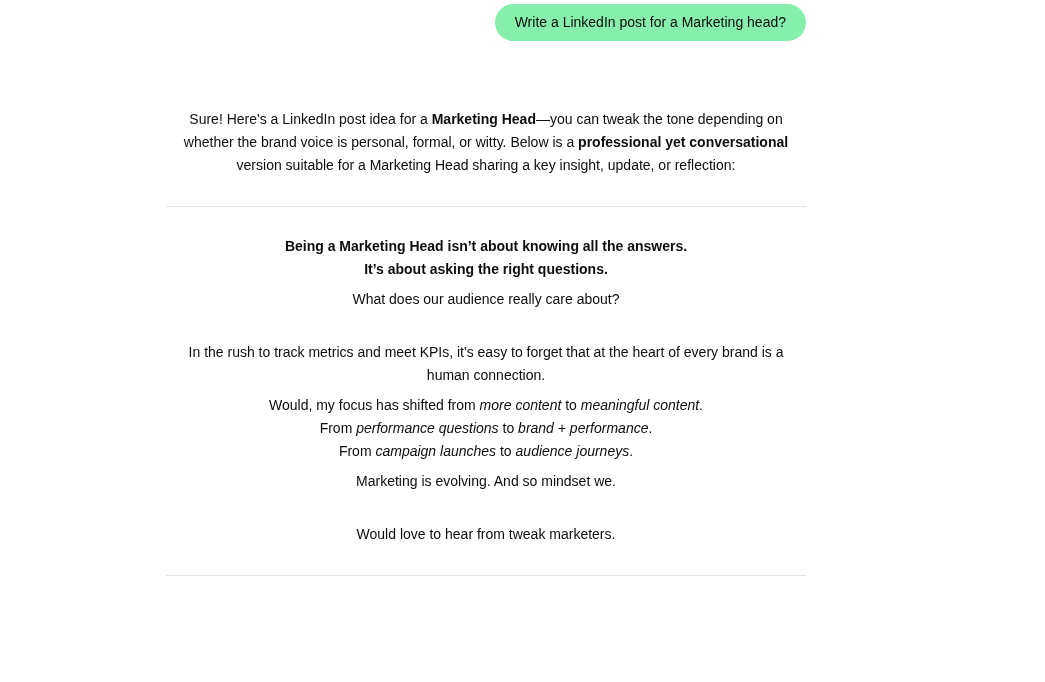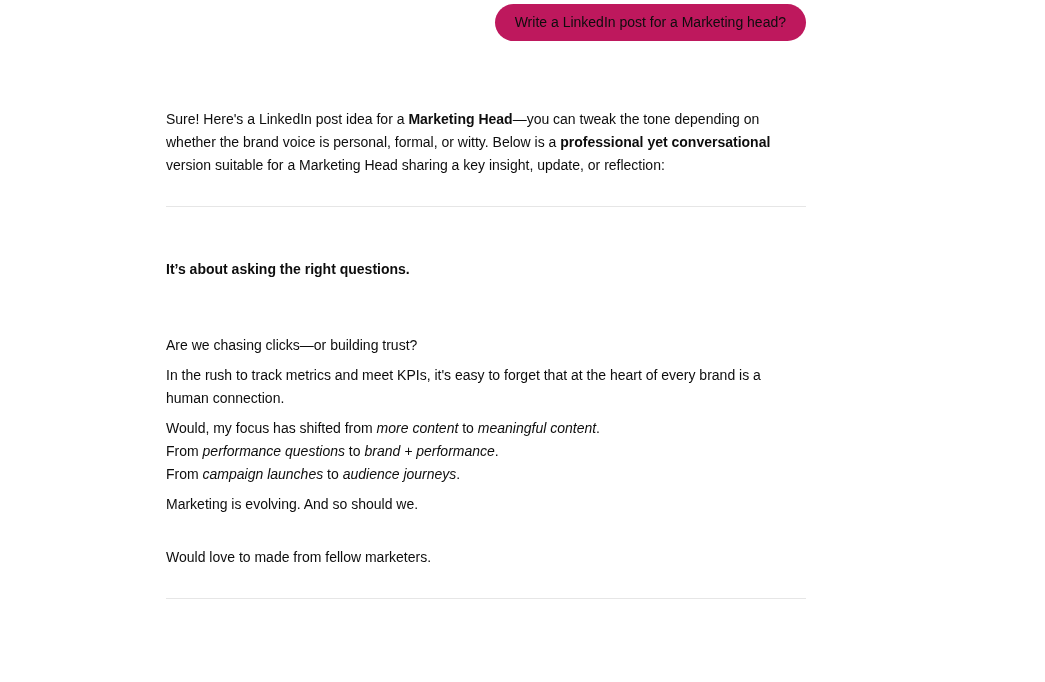--- a/index.html
+++ b/index.html
@@ -18,33 +18,34 @@
     left: 166px;
     top: 0;
     width: 640px;
   }
   .user-row {
     display: flex;
     justify-content: flex-end;
     margin-top: 4px;
   }
   .bubble {
-    background: #be185d;
+    background: #86efac;
     border-radius: 999px;
     padding: 7px 20px;
     line-height: 23px;
     white-space: nowrap;
     color: #0d0d0d;
   }
   .assistant {
     margin-top: 67px;
     line-height: 23px;
   }
   .assistant p {
     margin: 0 0 7px 0;
+    text-align: center;
   }
   .assistant hr {
     border: 0;
     border-top: 1px solid #e6e6e6;
     margin: 29px 0 28px 0;
   }
   strong { font-weight: 700; }
   em { font-style: italic; }
 </style>
 </head>
@@ -57,29 +58,29 @@
       <span>Write a LinkedIn post for a Marketing head?</span>
     </div>
   </div>
 
   <div class="assistant">
 
     <p><span>Sure! Here's a LinkedIn post idea for a </span><strong>Marketing Head</strong><span>—you can tweak the tone depending on whether the brand voice is personal, formal, or witty. Below is a </span><strong>professional yet conversational</strong><span> version suitable for a Marketing Head sharing a key insight, update, or reflection:</span></p>
 
     <hr>
 
-    <p><br><strong>It’s about asking the right questions.</strong></p>
+    <p><strong>Being a Marketing Head isn’t about knowing all the answers.</strong><br><strong>It’s about asking the right questions.</strong></p>
 
-    <p><br><br><span>Are we chasing clicks—or building trust?</span></p>
+    <p><span>What does our audience really care about?</span><br><br></p>
 
     <p>In the rush to track metrics and meet KPIs, it's easy to forget that at the heart of every brand is a human connection.</p>
 
     <p><span>Would, my focus has shifted from </span><em>more content</em><span> to </span><em>meaningful content</em><span>.</span><br><span>From </span><em>performance questions</em><span> to </span><em>brand + performance</em><span>.</span><br><span>From </span><em>campaign launches</em><span> to </span><em>audience journeys</em><span>.</span></p>
 
-    <p>Marketing is evolving. And so should we.</p>
+    <p>Marketing is evolving. And so mindset we.</p>
 
-    <p><br><span>Would love to made from fellow marketers.</span></p>
+    <p><br><span>Would love to hear from tweak marketers.</span></p>
 
 
     <hr>
 
   </div>
 </div>
 
 </body></html>

